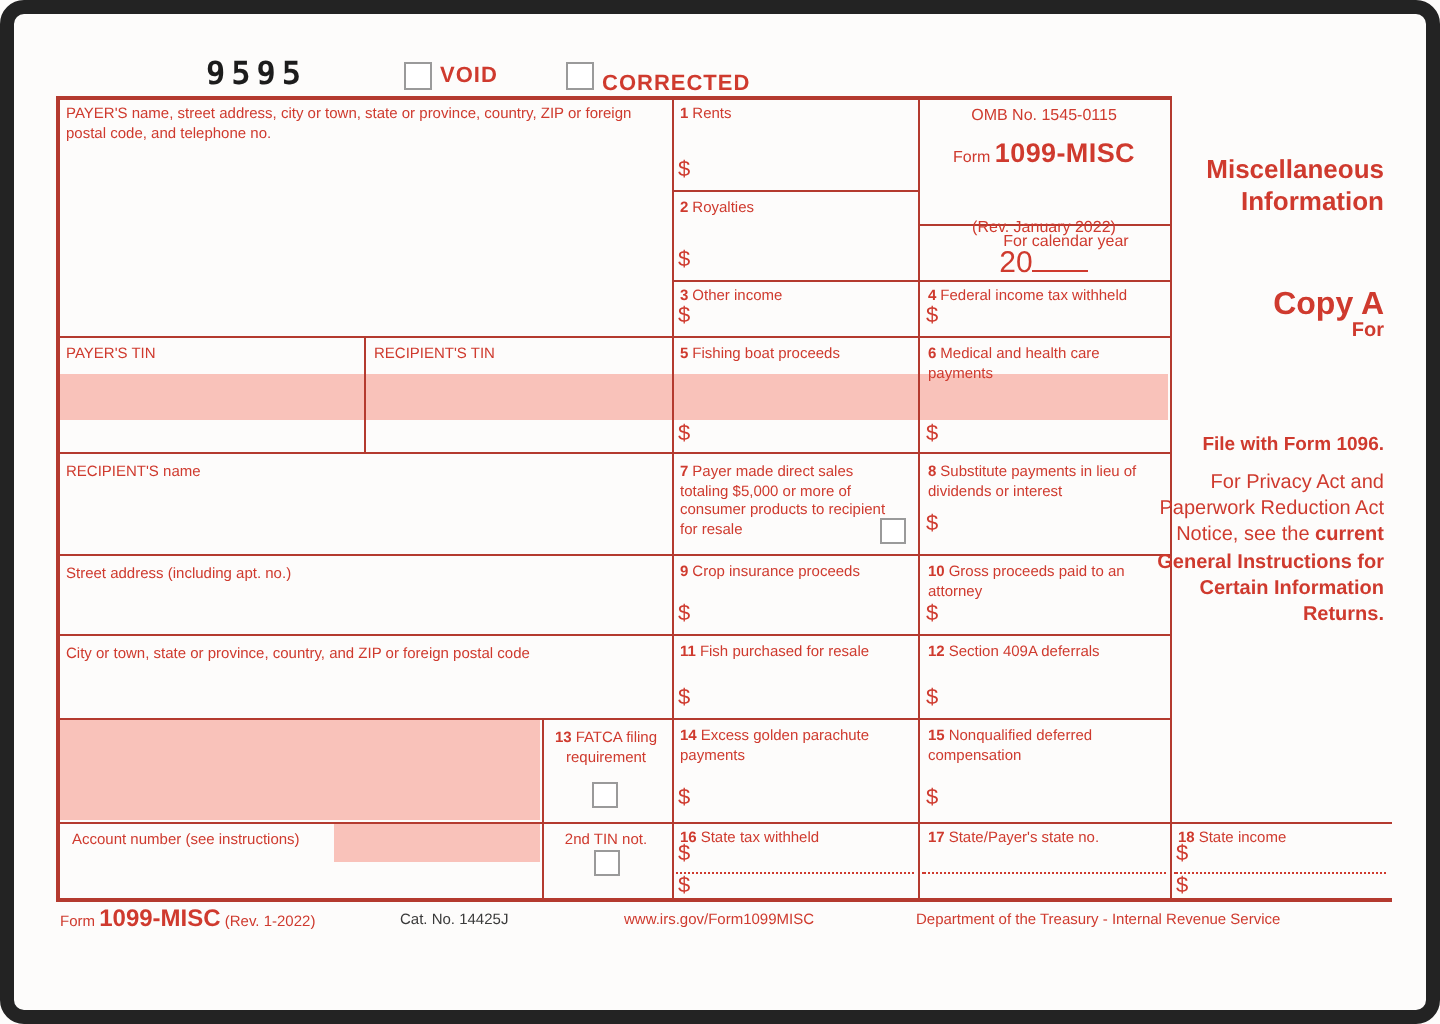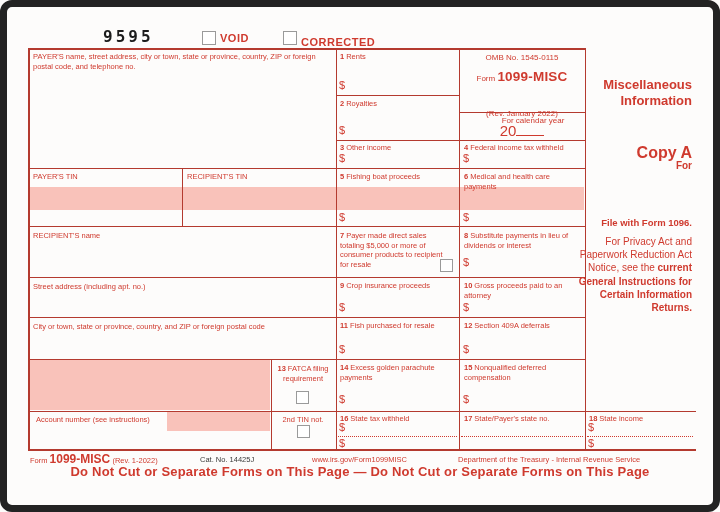--- a/index.html
+++ b/index.html
@@ -136,16 +136,15 @@
   </div>
 
   <div class="foot" style="left:30px;top:452px;">
     <span>Form</span>
     <span style="font-size:12px;font-weight:bold;">1099-MISC</span>
     <span>(Rev. 1-2022)</span>
   </div>
   <div class="foot" style="left:200px;top:455px;color:#3a3a3a;">Cat. No. 14425J</div>
   <div class="foot" style="left:312px;top:455px;">www.irs.gov/Form1099MISC</div>
   <div class="foot" style="left:458px;top:455px;">Department of the Treasury - Internal Revenue Service</div>
-  <div style="position:absolute;left:28px;top:464px;width:664px;z-index:10;text-align:center;font-size:13px;font-weight:bold;letter-spacing:.2px;">Do Not Cut or Separate Forms on This Page — Do Not Cut or Separate Forms on This Page</div>
 
   <div class="frame"></div>
 </div>
 
 </body></html>

